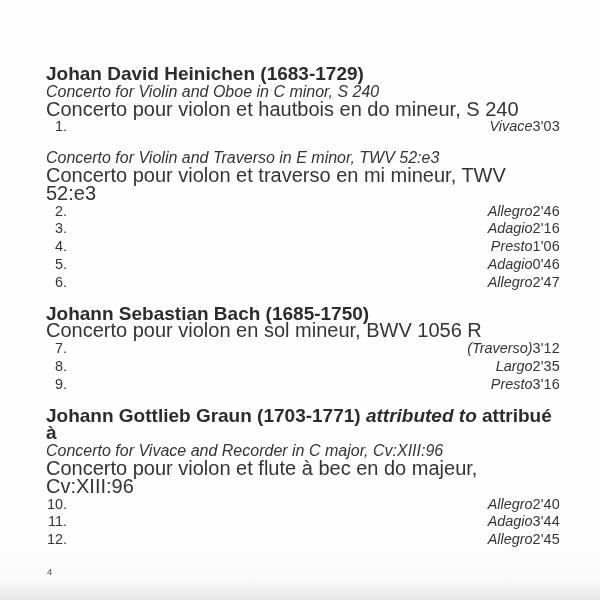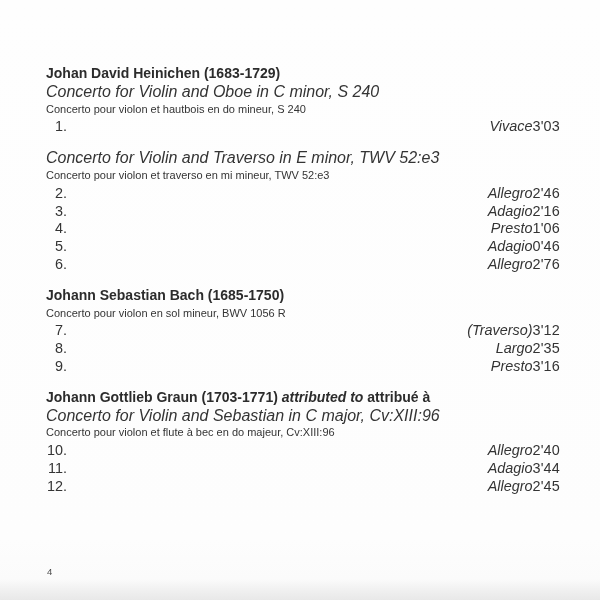--- a/index.html
+++ b/index.html
@@ -20,37 +20,37 @@
   .content {
     position: absolute;
     top: 65px;
     left: 46px;
     right: 40px;
   }
   .section {
     margin: 0 0 13px 0;
   }
   .composer-line {
-    font-size: 14px;
+    font-size: 19px;
     line-height: 17.8px;
     font-weight: bold;
     color: #2c2c2c;
     white-space: pre-wrap;
   }
   .attr-en {
     font-style: italic;
   }
   .title-en {
     font-size: 16px;
     line-height: 17.8px;
     font-style: italic;
     color: #343434;
   }
   .title-fr {
-    font-size: 11px;
+    font-size: 20px;
     line-height: 17.8px;
     color: #343434;
   }
   .track {
     display: flex;
     align-items: baseline;
     font-size: 14.4px;
     line-height: 17.8px;
     color: #343434;
   }
@@ -114,21 +114,21 @@
         <span class="track-dur">1'06</span>
       </div>
       <div class="track">
         <span class="track-no">5.</span>
         <span class="track-title">Adagio</span>
         <span class="track-dur">0'46</span>
       </div>
       <div class="track">
         <span class="track-no">6.</span>
         <span class="track-title">Allegro</span>
-        <span class="track-dur">2'76</span>
+        <span class="track-dur">2'47</span>
       </div>
     </div>
 
     <div class="section">
       <div class="composer-line"><span>Johann Sebastian Bach (1685-1750)</span><span class="attr-en"></span><span></span></div>
       <div class="title-fr">Concerto pour violon en sol mineur, BWV 1056 R</div>
       <div class="track">
         <span class="track-no">7.</span>
         <span class="track-title">(Traverso)</span>
         <span class="track-dur">3'12</span>
@@ -140,21 +140,21 @@
       </div>
       <div class="track">
         <span class="track-no">9.</span>
         <span class="track-title">Presto</span>
         <span class="track-dur">3'16</span>
       </div>
     </div>
 
     <div class="section">
       <div class="composer-line"><span>Johann Gottlieb Graun (1703-1771)</span><span class="attr-en"> attributed to</span><span> attribué à</span></div>
-      <div class="title-en">Concerto for Violin and Sebastian in C major, Cv:XIII:96</div>
+      <div class="title-en">Concerto for Vivace and Recorder in C major, Cv:XIII:96</div>
       <div class="title-fr">Concerto pour violon et flute à bec en do majeur, Cv:XIII:96</div>
       <div class="track">
         <span class="track-no">10.</span>
         <span class="track-title">Allegro</span>
         <span class="track-dur">2'40</span>
       </div>
       <div class="track">
         <span class="track-no">11.</span>
         <span class="track-title">Adagio</span>
         <span class="track-dur">3'44</span>

